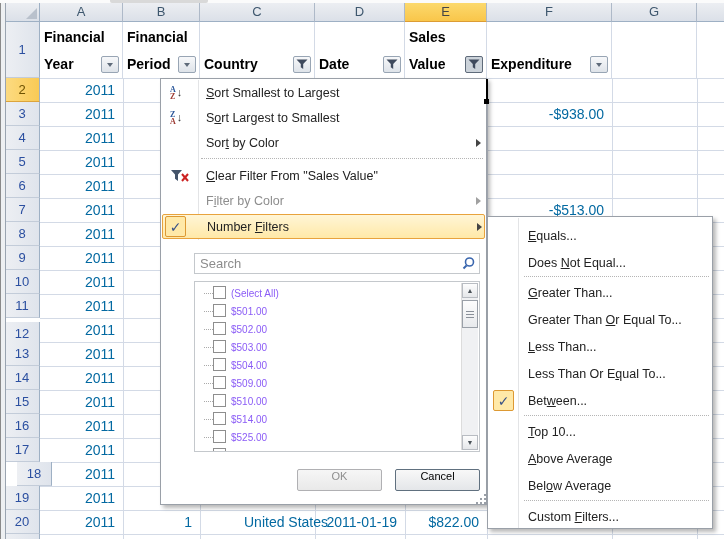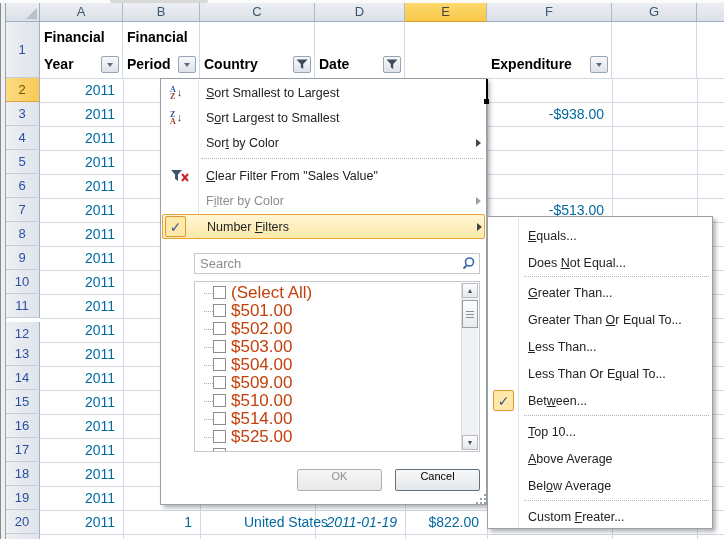--- a/index.html
+++ b/index.html
@@ -64,21 +64,21 @@
   #searchbox{left:33px;top:174px;width:286px;height:21px;box-sizing:border-box;border:1px solid #c4c8cc;background:#fff;}
   #searchbox input{position:absolute;left:0;top:0;width:262px;height:19px;border:none;outline:none;padding:0 0 0 5px;
                    font-family:"Liberation Sans",sans-serif;font-size:13px;color:#333;background:transparent;}
   #searchbox input::placeholder{color:#8c8c8c;opacity:1;}
   #search-icon{position:absolute;right:3px;top:2px;}
   
   #listbox{left:33px;top:202px;width:286px;height:171px;box-sizing:border-box;border:1px solid #c4c8cc;background:#fff;overflow:hidden;}
   .litem{position:absolute;left:0;width:265px;height:18px;display:flex;align-items:center;}
   .litem .dots{position:absolute;left:9px;top:9px;width:9px;border-top:1px dotted #aaa;}
   .litem .cb{position:absolute;left:18px;top:2px;width:13px;height:13px;box-sizing:border-box;border:1px solid #8e8e8e;background:#fff;}
-  .litem .lbl{position:absolute;left:36px;font-size:17px;color:#c2410c;white-space:nowrap;}
+  .litem .lbl{position:absolute;left:36px;font-size:10px;color:#8b5cf6;white-space:nowrap;}
   
   #vscroll{position:absolute;right:1px;top:1px;width:16px;height:167px;background:#f0f1f3;border-left:1px solid #dcdcdc;}
   .sbtn{position:absolute;left:0;width:16px;height:15px;background:linear-gradient(#fdfdfd,#e5e7ea);border:1px solid #b8bcc2;
         box-sizing:border-box;display:flex;align-items:center;justify-content:center;font-size:7px;color:#4a5258;}
   #sthumb{position:absolute;left:0;top:17px;width:16px;height:28px;background:linear-gradient(#fdfdfd,#e8eaed);
           border:1px solid #9aa0a8;box-sizing:border-box;display:flex;flex-direction:column;align-items:center;justify-content:center;gap:2px;}
   #sthumb i{display:block;width:8px;height:1px;background:#8a9099;}
   
   .btn{position:absolute;top:390px;width:85px;height:22px;box-sizing:border-box;font-family:"Liberation Sans",sans-serif;
        font-size:11px;text-align:center;border-radius:2px;}
@@ -173,29 +173,29 @@
       <div class="rowhead abs" style="top: 342px; height: 24px;">13</div>
       <div class="abs cell r" style="left: 40px; top: 342px; width: 83px; height: 24px;">2011</div>
       <div class="rowhead abs" style="top: 366px; height: 24px;">14</div>
       <div class="abs cell r" style="left: 40px; top: 366px; width: 83px; height: 24px;">2011</div>
       <div class="rowhead abs" style="top: 390px; height: 24px;">15</div>
       <div class="abs cell r" style="left: 40px; top: 390px; width: 83px; height: 24px;">2011</div>
       <div class="rowhead abs" style="top: 414px; height: 24px;">16</div>
       <div class="abs cell r" style="left: 40px; top: 414px; width: 83px; height: 24px;">2011</div>
       <div class="rowhead abs" style="top: 438px; height: 24px;">17</div>
       <div class="abs cell r" style="left: 40px; top: 438px; width: 83px; height: 24px;">2011</div>
-      <div class="rowhead abs" style="top: 462px; height: 24px;">18</div>
+      <div class="rowhead abs" style="top: 462px; height: 24px; margin-left: 12px;">18</div>
       <div class="abs cell r" style="left: 40px; top: 462px; width: 83px; height: 24px;">2011</div>
       <div class="rowhead abs" style="top: 486px; height: 24px;">19</div>
       <div class="abs cell r" style="left: 40px; top: 486px; width: 83px; height: 24px;">2011</div>
       <div class="rowhead abs" style="top: 510px; height: 24px;">20</div>
       <div class="abs cell r" style="left: 40px; top: 510px; width: 83px; height: 24px;">2011</div>
       <div class="abs cell r" style="left: 123px; top: 510px; width: 77px; height: 24px;">1</div>
       <div class="abs cell l" style="left: 200px; top: 510px; width: 115px; height: 24px; margin-left: 40px;">United States</div>
-      <div class="abs cell r" style="left: 315px; top: 510px; width: 90px; height: 24px; font-style: italic;">2011-01-19</div>
+      <div class="abs cell r" style="left: 315px; top: 510px; width: 90px; height: 24px;">2011-01-19</div>
       <div class="abs cell r" style="left: 405px; top: 510px; width: 82px; height: 24px;">$822.00</div>
       <div class="rowhead abs" style="top: 534px; height: 5px; border-bottom: none;"></div>
     </div>
 
   <div class="abs h1cell" style="left:40px;width:83px;">
     <span class="hline hl1">Financial</span>
     <span class="hline hl2">Year</span>
     <span class="fbtn">
         <span class="darr"></span>
       </span>
@@ -211,20 +211,29 @@
     <span class="hline hl2">Country</span>
     <span class="fbtn">
         <svg width="12" height="11">
           <path d="M0.5 0.5 H11.5 L7.2 5 V10 L4.8 8.2 V5 Z" fill="#3f4a5d"></path>
         </svg>
       </span>
   </div>
   <div class="abs h1cell" style="left:315px;width:90px;">
     <span class="hline hl2">Date</span>
     <span class="fbtn">
+        <svg width="12" height="11">
+          <path d="M0.5 0.5 H11.5 L7.2 5 V10 L4.8 8.2 V5 Z" fill="#3f4a5d"></path>
+        </svg>
+      </span>
+  </div>
+  <div class="abs h1cell" style="left:405px;width:82px;">
+    <span class="hline hl1">Sales</span>
+    <span class="hline hl2">Value</span>
+    <span class="fbtn pressed">
         <svg width="12" height="11">
           <path d="M0.5 0.5 H11.5 L7.2 5 V10 L4.8 8.2 V5 Z" fill="#3f4a5d"></path>
         </svg>
       </span>
   </div>
   <div class="abs h1cell" style="left:487px;width:125px;">
     <span class="hline hl2">Expenditure</span>
     <span class="fbtn">
         <span class="darr"></span>
       </span>
@@ -395,20 +404,20 @@
         <div class="sitem" style="position: absolute; top: 202px; height: 26px;">
           <span class="txt"><span></span><u>T</u><span>op 10...</span></span>
         </div>
         <div class="sitem" style="position: absolute; top: 229px; height: 26px;">
           <span class="txt"><span></span><u>A</u><span>bove Average</span></span>
         </div>
         <div class="sitem" style="position: absolute; top: 256px; height: 26px;">
           <span class="txt"><span>Bel</span><u>o</u><span>w Average</span></span>
         </div>
         <div class="sitem" style="position: absolute; top: 287px; height: 26px;">
-          <span class="txt"><span>Custom </span><u>F</u><span>reater...</span></span>
+          <span class="txt"><span>Custom </span><u>F</u><span>ilters...</span></span>
         </div>
         <div class="ssep" style="position: absolute; top: 59px;"></div>
         <div class="ssep" style="position: absolute; top: 198px;"></div>
         <div class="ssep" style="position: absolute; top: 283px;"></div>
       </div>
   </div>
 </div>
 
 </body></html>

